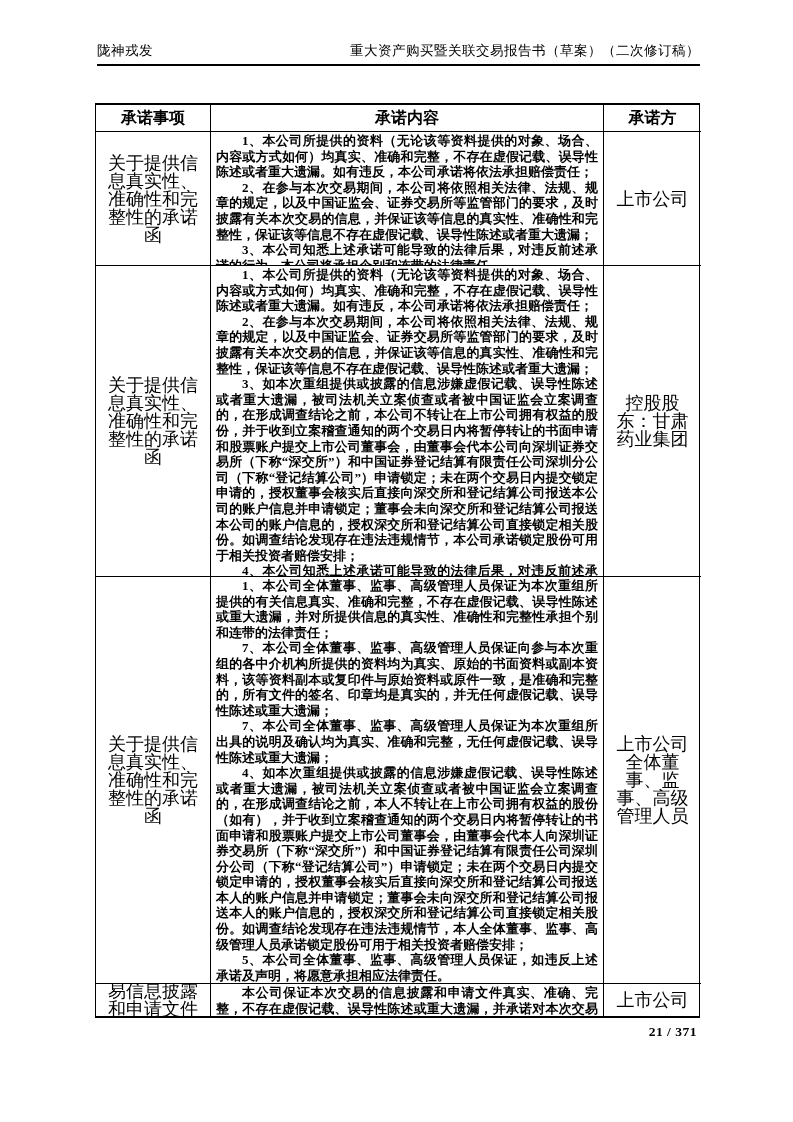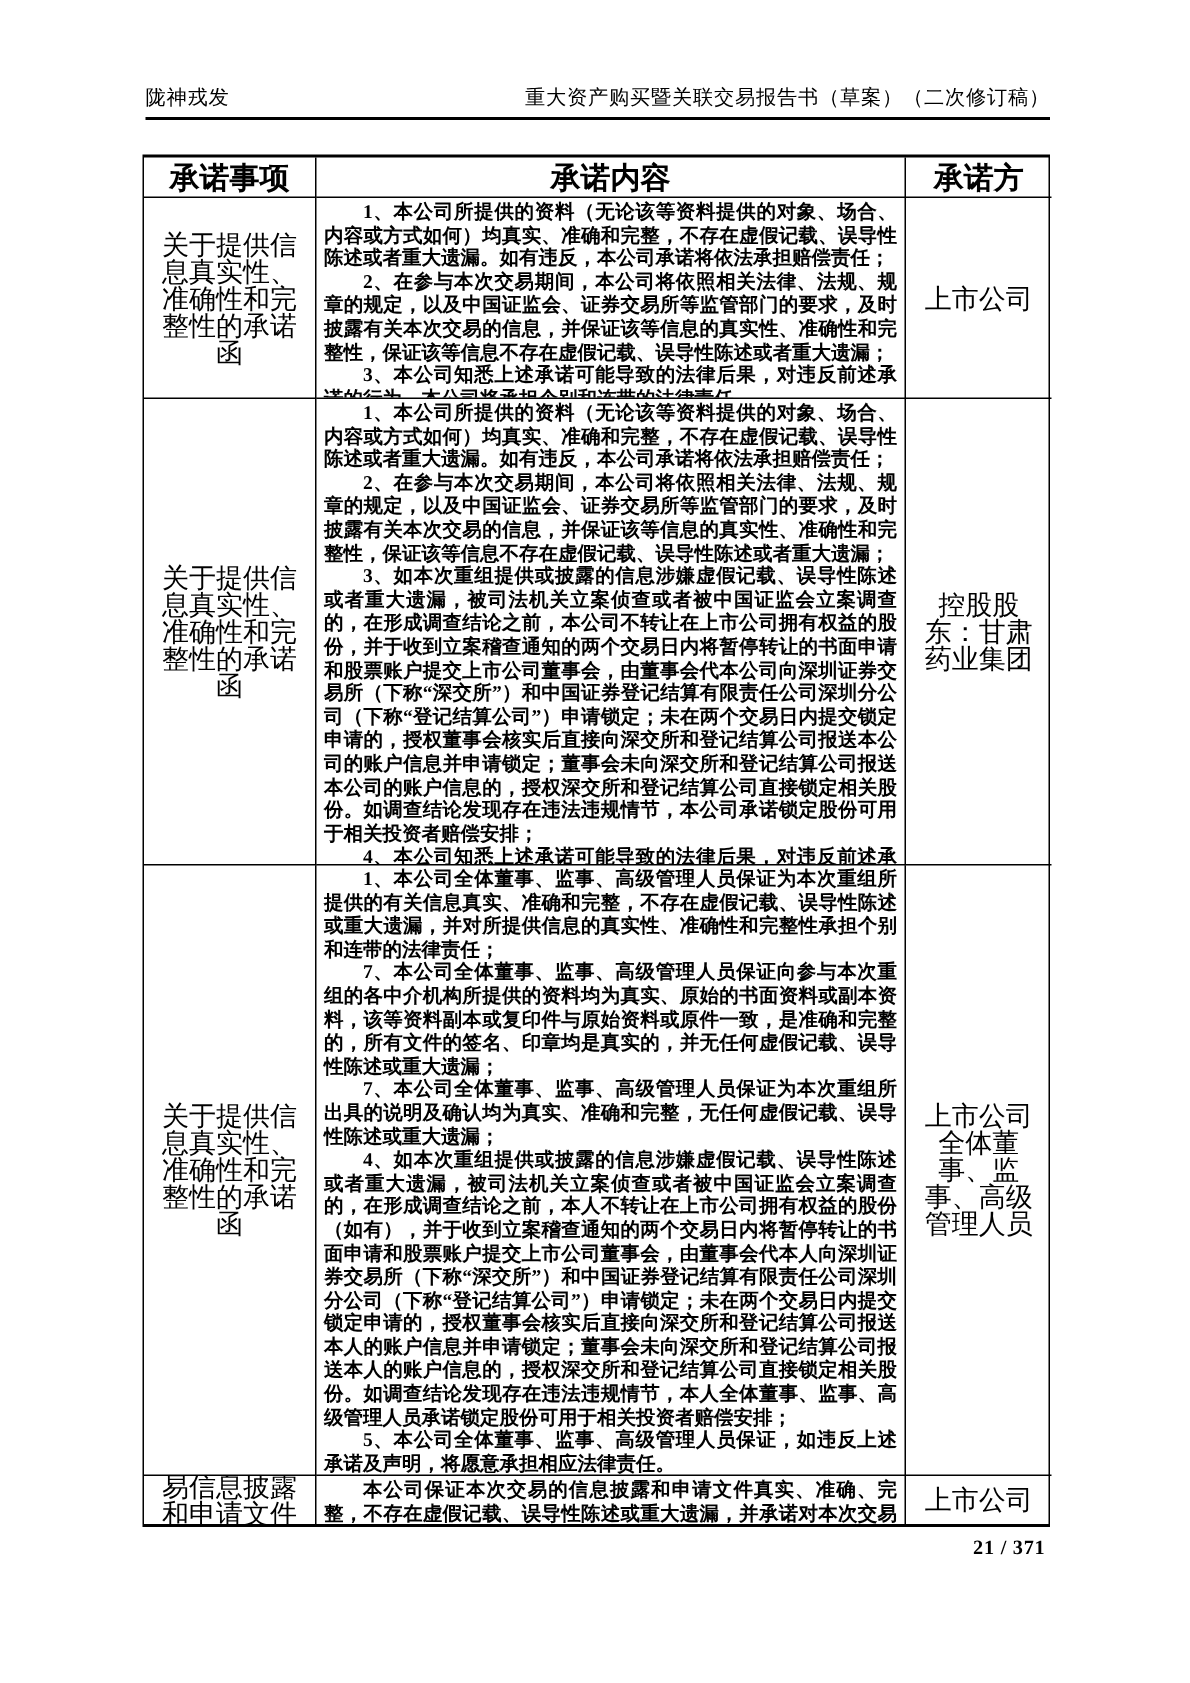--- a/index.html
+++ b/index.html
@@ -3,42 +3,42 @@
 <meta charset="utf-8">
 <style>
   html, body { margin:0; padding:0; }
   body {
     width:793px; height:1122px;
     background:#ffffff; color:#000;
     font-family:"Liberation Serif","DejaVu Serif",serif;
     position:relative; overflow:hidden;
   }
   .page-header {
-    position:absolute; left:97px; right:93px; top:56px;
+    position:absolute; left:97px; right:93px; top:42px;
     display:flex; justify-content:space-between; align-items:flex-end;
     font-size:13.5px; letter-spacing:0.5px;
     border-bottom:2px solid #000; padding-bottom:4px;
   }
   .grid {
     position:absolute; left:95px; top:103px; width:605px;
     display:grid;
     grid-template-columns:115px 393px 97px;
     border:1.5px solid #000; border-top:2.5px solid #000; border-bottom:2px solid #000;
     box-sizing:border-box;
   }
   .cell {
     border-right:1px solid #000; border-bottom:1px solid #000;
     overflow:hidden; box-sizing:border-box;
   }
   .cell.col3 { border-right:none; }
   .cell.last-row { border-bottom:none; }
   .cell.hdr {
     border-bottom:1.5px solid #000;
     display:flex; align-items:center; justify-content:center;
-    font-weight:bold; font-size:20px;
+    font-weight:bold; font-size:16px;
   }
   .item-cell, .party-cell {
     display:flex; flex-direction:column; align-items:center; justify-content:center;
     text-align:center; font-size:18px; line-height:18px; padding:2px 4px;
   }
   .content-cell {
     font-size:13px; line-height:15.6px; text-align:justify;
     padding:1px 5px 0 5px;
   }
   .content-cell p { margin:0; text-indent:2em;font-weight:bold; }

